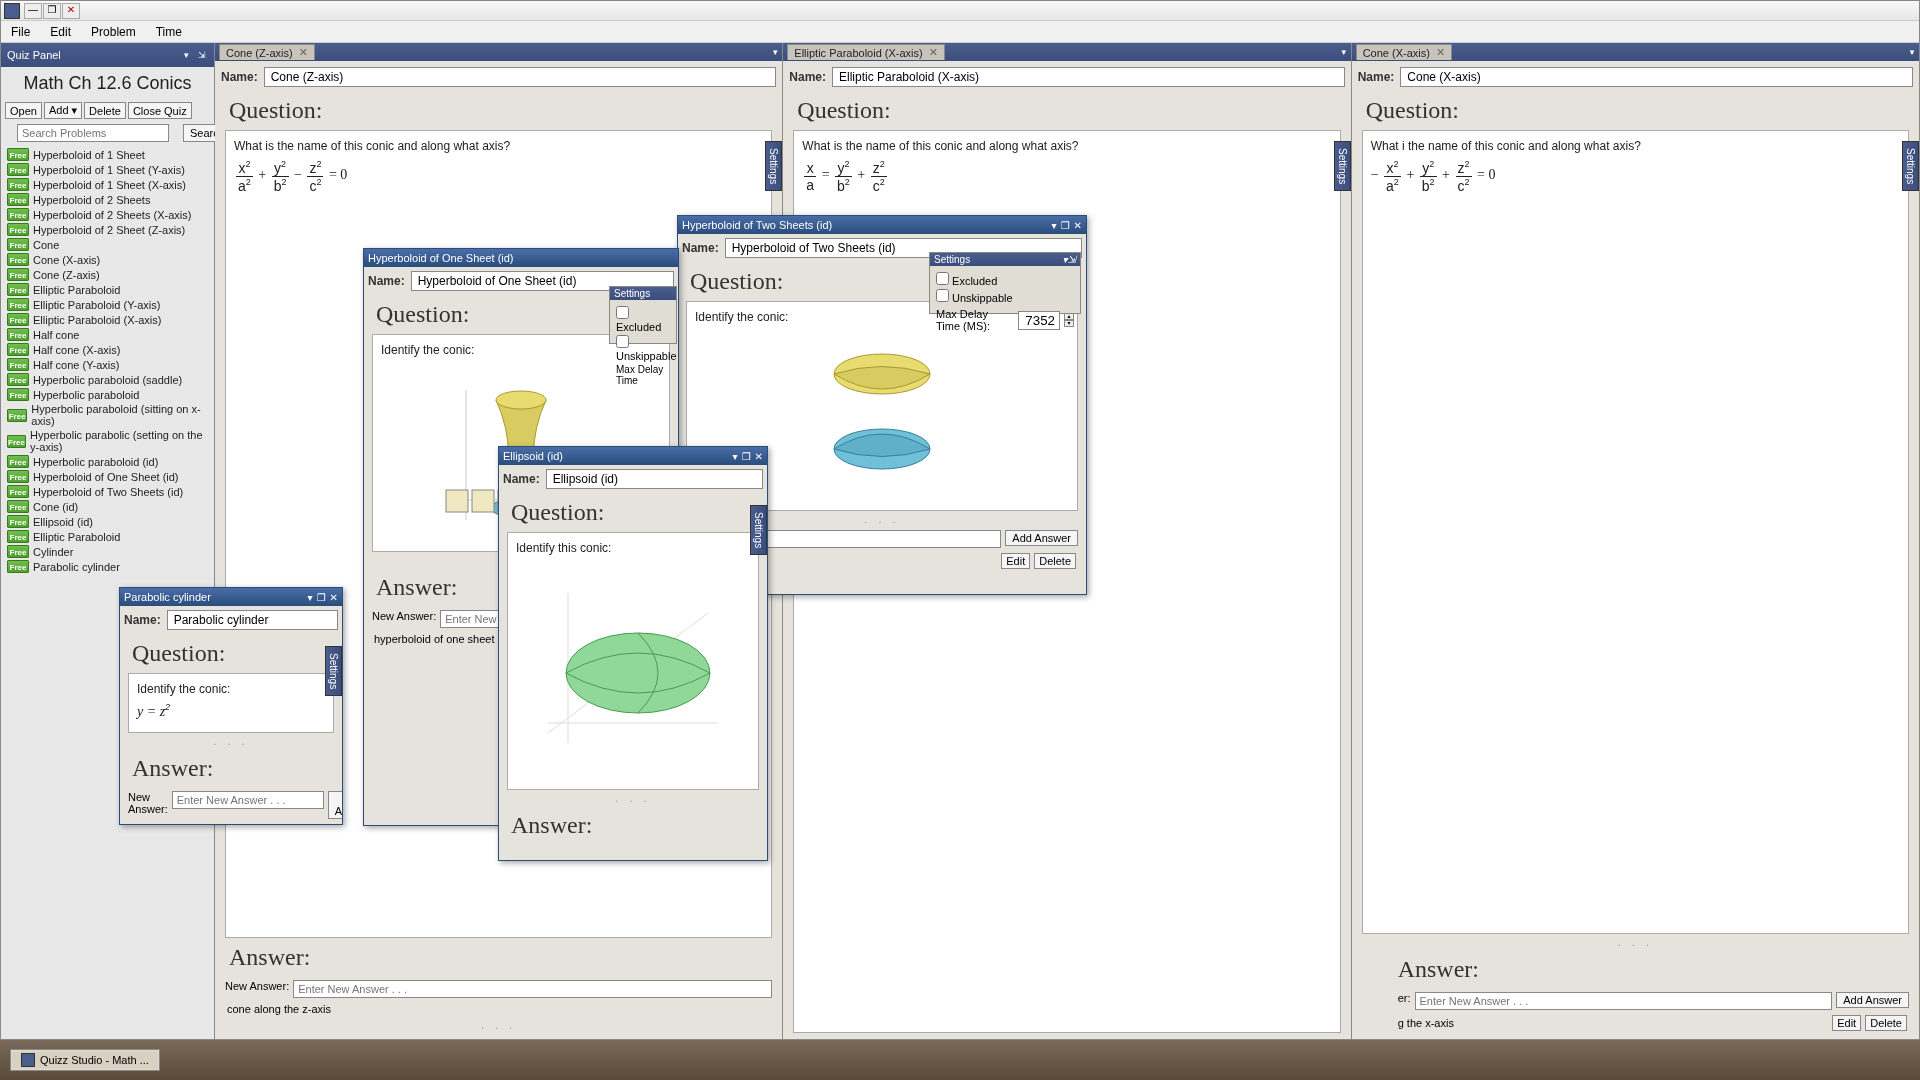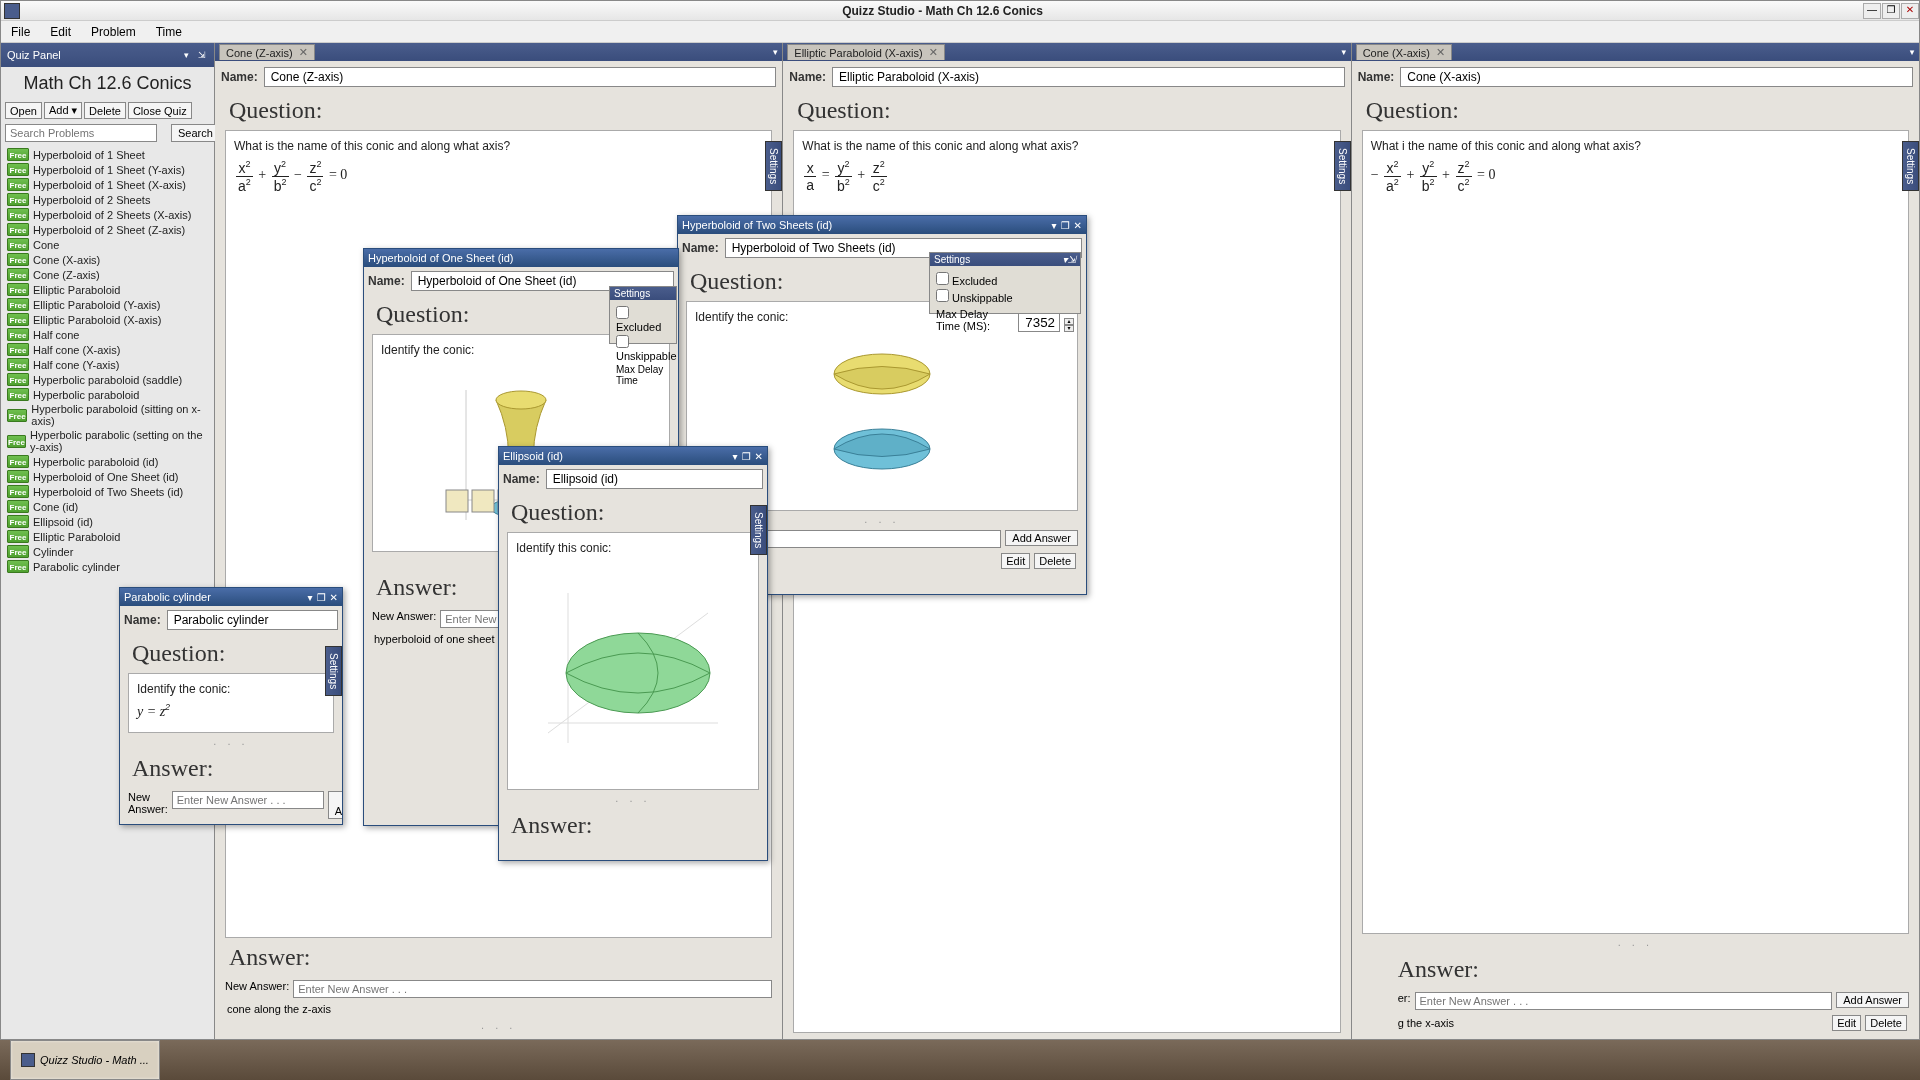--- a/index.html
+++ b/index.html
@@ -14,21 +14,21 @@
 .menubar { height: 22px; background: #f0f0f0; border-bottom: 1px solid #ccc; display: flex; align-items: center; }
 .menubar span { padding: 0 10px; cursor: pointer; }
 .workspace { flex: 1; display: flex; position: relative; background: #d4d0c8; }
 .quiz-panel { width: 214px; display: flex; flex-direction: column; background: #e8e8e8; border-right: 1px solid #888; }
 .panel-header { height: 24px; background: linear-gradient(#4a5d8c,#3a4d7c); color: #fff; font-size: 11px; padding: 2px 6px; display: flex; align-items: center; }
 .panel-header span { flex: 1; }
 .panel-header i { width: 10px; height: 10px; display: inline-block; cursor: pointer; font-style: normal; font-size: 9px; color: #fff; }
 .quiz-title { font-size: 18px; text-align: center; padding: 6px 4px; color: #222; }
 .quiz-toolbar { display: flex; padding: 2px 4px; gap: 2px; }
 .qbtn { font-size: 11px; padding: 1px 4px; border: 1px solid #888; background: #f5f5f5; cursor: pointer; }
-.search-row { display: flex; padding: 3px 4px; gap: 14px; }
+.search-row { display: flex; padding: 3px 16px; gap: 14px; }
 .search-row input { flex: 1; font-size: 11px; padding: 2px 4px; border: 1px solid #888; }
 .search-row button { font-size: 11px; padding: 1px 6px; border: 1px solid #888; background: #f5f5f5; }
 .problem-list { flex: 1; overflow: auto; padding: 2px 4px; }
 .problem-item { display: flex; align-items: center; padding: 1px 2px; cursor: pointer; font-size: 11px; color: #222; }
 .free-badge { width: 22px; height: 13px; background: linear-gradient(#6fbf4f,#4fa02f); color: #fff; font-size: 8px; font-weight: bold; text-align: center; line-height: 13px; border: 1px solid #3a7a1f; margin-right: 4px; border-radius: 1px; }
 .editor-area { flex: 1; display: flex; position: relative; }
 .editor-col { flex: 1; display: flex; flex-direction: column; border-right: 1px solid #888; }
 .tab-strip { height: 18px; background: linear-gradient(#4a5d8c,#3a4d7c); display: flex; align-items: center; padding-left: 4px; color: #fff; }
 .tab { background: #c8c4bc; color: #222; padding: 1px 6px; font-size: 11px; border: 1px solid #888; border-bottom: none; display: flex; align-items: center; }
 .tab .x { margin-left: 6px; cursor: pointer; color: #666; }
@@ -58,37 +58,36 @@
 .float-win { position: absolute; background: #e6e3dd; border: 1px solid #2a4d7c; box-shadow: 2px 2px 6px rgba(0,0,0,.35); display: flex; flex-direction: column; }
 .float-titlebar { height: 18px; background: linear-gradient(#4a6da8,#2a4d7c); color: #fff; font-size: 11px; display: flex; align-items: center; padding: 0 4px; }
 .float-titlebar span { flex: 1; }
 .float-titlebar i { font-style: normal; font-size: 10px; margin-left: 4px; cursor: pointer; }
 .float-body { flex: 1; padding: 4px; display: flex; flex-direction: column; position: relative; overflow: hidden; }
 .settings-panel { position: absolute; background: #e0ddd5; border: 1px solid #888; display: flex; flex-direction: column; }
 .settings-panel .sp-hdr { background: linear-gradient(#4a5d8c,#3a4d7c); color: #fff; font-size: 10px; padding: 1px 4px; display: flex; }
 .settings-panel .sp-hdr span { flex: 1; }
 .settings-panel .sp-body { padding: 4px 6px; font-size: 11px; }
 .settings-panel label { display: block; margin: 2px 0; }
-.sp-row { display: flex; align-items: flex-end; gap: 4px; margin-top: 4px; font-size: 11px; }
+.sp-row { display: flex; align-items: center; gap: 4px; margin-top: 4px; font-size: 11px; }
 .sp-row input { width: 42px; text-align: right; padding: 1px 4px; border: 1px solid #888; }
 .spin { display: flex; flex-direction: column; }
 .spin i { width: 10px; height: 7px; border: 1px solid #888; font-size: 6px; line-height: 5px; text-align: center; background: #eee; cursor: pointer; font-style: normal; }
 
 .conic-img { display: flex; align-items: center; justify-content: center; }
-.taskbar { position: absolute; left: 0; right: 0; bottom: 0; height: 40px; background: linear-gradient(#7a6a5a,#5a4a3a); display: flex; padding-left: 10px; font-style: italic; }
+.taskbar { position: absolute; left: 0; right: 0; bottom: 0; height: 40px; background: linear-gradient(#7a6a5a,#5a4a3a); display: flex; align-items: center; padding-left: 10px; }
 .task-btn { background: #d8d0c0; border: 1px solid #888; padding: 3px 10px; font-size: 11px; cursor: pointer; display: flex; align-items: center; box-shadow: inset 0 0 3px rgba(255,255,255,.6); }
 .task-btn .ico { width: 14px; height: 14px; background: #4a5d8c; margin-right: 5px; border: 1px solid #333; }
 </style>
 </head>
 <body>
 
 <div class="app-window">
   <div class="titlebar">
     <div class="icon"></div>
-    <div class="title">Quizz Studio - Math Ch 12.6 Conics</div>
     <div class="win-controls">
       <div class="win-btn">—</div>
       <div class="win-btn">❐</div>
       <div class="win-btn close">✕</div>
     </div>
   </div>
   <div class="menubar">
     <span>File</span>
     <span>Edit</span>
     <span>Problem</span>

